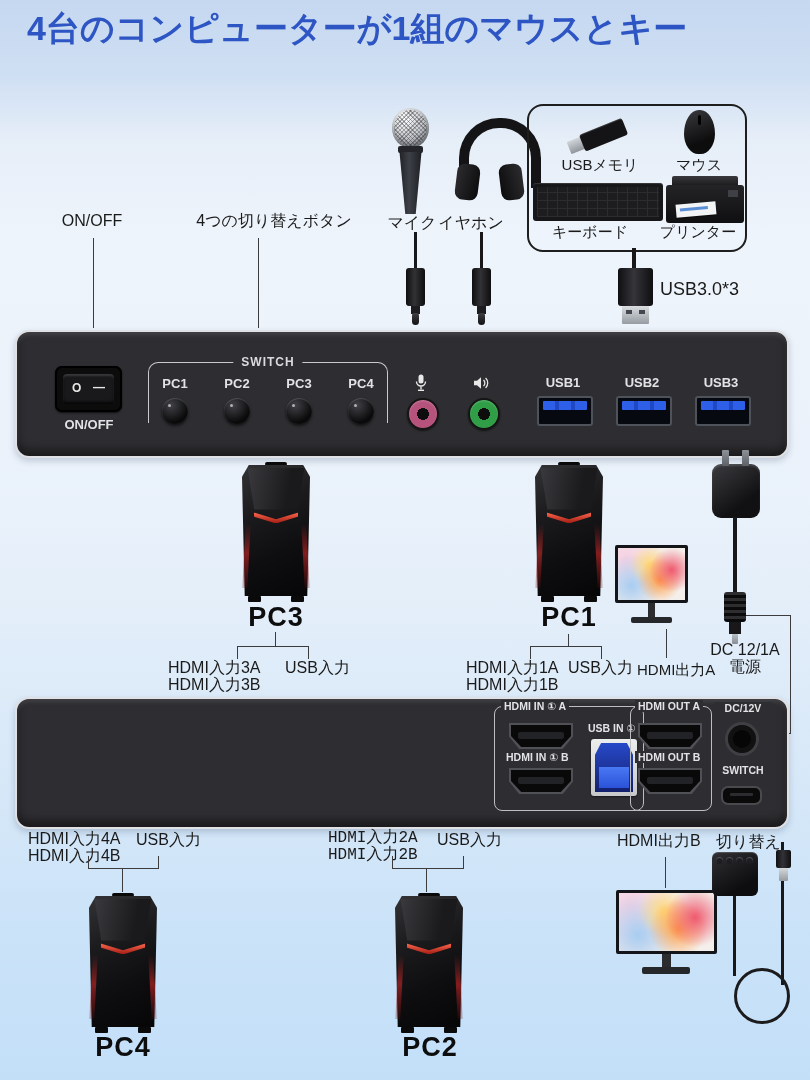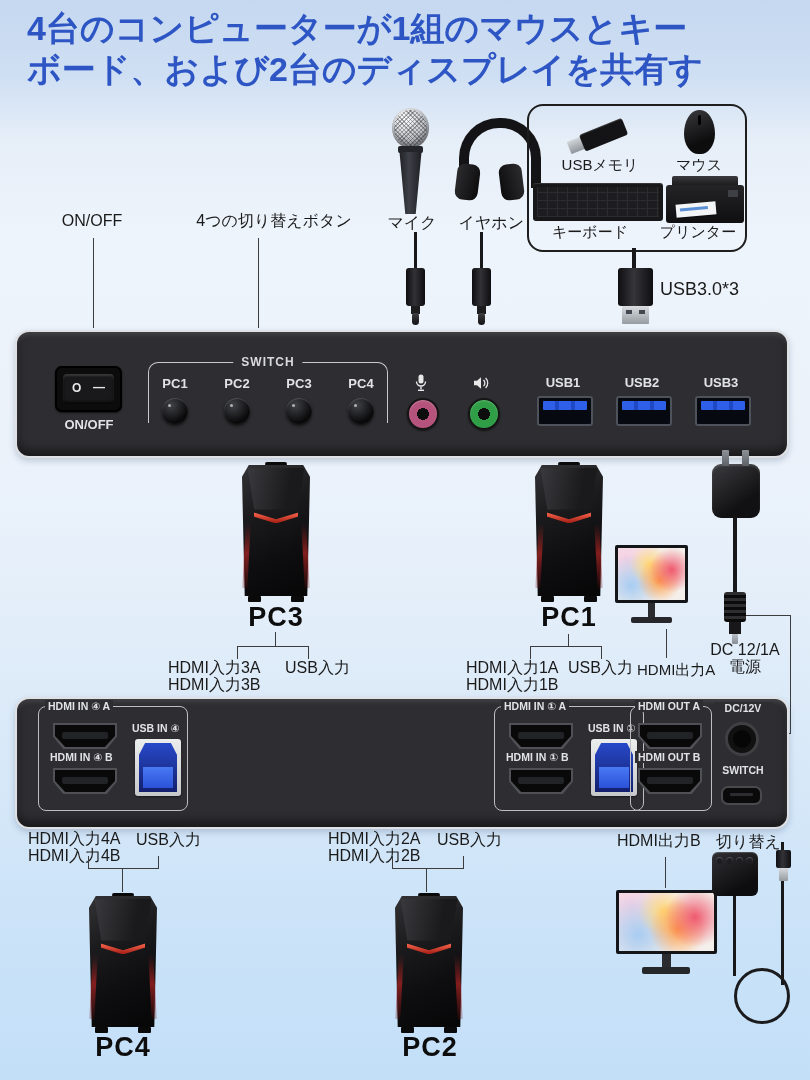--- a/index.html
+++ b/index.html
@@ -121,39 +121,38 @@
   .remote i{position:absolute;top:5px;width:7px;height:7px;border-radius:50%;background:#1e1e22;box-shadow:inset 0 1px 1px rgba(255,255,255,.25);}
   .loop{left:734px;top:968px;width:50px;height:50px;border:3.5px solid #1b1b1d;border-radius:50%;}
 </style>
 </head>
 <body>
 
 <div id="canvas">
 
   <div class="abs hdr">
     <div class="hdr-line">4台のコンピューターが1組のマウスとキー</div>
-    <div class="hdr-line">ボード、および2台のディスプレイを共有す</div>
   </div>
 
   <div class="abs jp jp-c" style="left:56px;top:212px;width:72px;">ON/OFF</div>
   <div class="abs jp jp-c" style="left:188px;top:212px;width:172px;">4つの切り替えボタン</div>
   <div class="abs vline" style="left:93px;top:238px;height:90px;"></div>
   <div class="abs vline" style="left:258px;top:238px;height:90px;"></div>
 
   <div class="abs mic-head">
       <div class="mic-mesh"></div>
     </div>
   <div class="abs mic-ring"></div>
   <div class="abs mic-body"></div>
   <div class="abs jp jp-c" style="left:384px;top:214px;width:56px;">マイク</div>
 
   <div class="abs hp-band"></div>
   <div class="abs hp-cupL"></div>
   <div class="abs hp-cupR"></div>
-  <div class="abs jp jp-c" style="left:450px;top:214px;width:74px;text-align:right;">イヤホン</div>
+  <div class="abs jp jp-c" style="left:434px;top:214px;width:74px;">イヤホン</div>
 
   <div class="abs per-box"></div>
   <div class="abs usbstick">
       <div class="conn"></div>
       <div class="bodyp"></div>
     </div>
   <div class="abs jp jp-c" style="left:552px;top:156px;width:96px;font-size:15px;">USBメモリ</div>
   <div class="abs mouse"></div>
   <div class="abs jp jp-c" style="left:666px;top:156px;width:66px;font-size:15px;">マウス</div>
   <div class="abs kbd">
@@ -296,37 +295,20 @@
   </div>
   <div class="abs jp" style="left:568px;top:659px;">USB入力</div>
   <div class="abs jp" style="left:637px;top:661px;font-size:15px;">HDMI出力A</div>
   <div class="abs jp jp-c" style="left:706px;top:641px;width:78px;">
     <div>DC 12/1A</div>
     <div>電源</div>
   </div>
 
   <div class="abs panel" style="top:697px;height:128px;"></div>
 
-  <div class="abs bgroup" style="left:38px;">
-    <div class="bp-lab" style="left:6px;top:-7px;">HDMI IN ④ A</div>
-    <div class="hdmi abs" style="left:14px;top:16px;">
-        <div class="hdmi-in"></div>
-        <div class="hdmi-slot"></div>
-      </div>
-    <div class="bp-lab" style="left:90px;top:15px;">USB IN ④</div>
-    <div class="usbb abs" style="left:96px;top:32px;">
-        <div class="usbb-in"></div>
-        <div class="usbb-blue"></div>
-      </div>
-    <div class="bp-lab" style="left:8px;top:44px;">HDMI IN ④ B</div>
-    <div class="hdmi abs" style="left:14px;top:61px;">
-        <div class="hdmi-in"></div>
-        <div class="hdmi-slot"></div>
-      </div>
-  </div>
 
 
 
   <div class="abs bgroup" style="left:494px;">
     <div class="bp-lab" style="left:6px;top:-7px;">HDMI IN ① A</div>
     <div class="hdmi abs" style="left:14px;top:16px;">
         <div class="hdmi-in"></div>
         <div class="hdmi-slot"></div>
       </div>
     <div class="bp-lab" style="left:90px;top:15px;">USB IN ①</div>
@@ -359,21 +341,21 @@
   <div class="abs bp-lab" style="left:714px;top:764px;width:52px;text-align:center;">SWITCH</div>
   <div class="abs" style="left:721px;top:786px;width:37px;height:15px;border-radius:7px;background:#0a0a0b;border:2px solid #4a4a4e;">
       <div style="position:absolute;left:7px;right:7px;top:5px;height:3px;background:#2c2c30;border-radius:1px;"></div>
     </div>
 
   <div class="abs jp" style="left:28px;top:830px;">
     <div>HDMI入力4A</div>
     <div>HDMI入力4B</div>
   </div>
   <div class="abs jp" style="left:136px;top:831px;">USB入力</div>
-  <div class="abs jp" style="left:328px;top:830px;">
+  <div class="abs jp" style="left:328px;top:830px;font-family:Liberation Mono, monospace;">
     <div>HDMI入力2A</div>
     <div>HDMI入力2B</div>
   </div>
   <div class="abs jp" style="left:437px;top:831px;">USB入力</div>
   <div class="abs jp" style="left:617px;top:832px;">HDMI出力B</div>
   <div class="abs jp" style="left:716px;top:833px;">切り替え</div>
 
   <div class="abs brk-up" style="left:88px;top:856px;width:69px;height:12px;"></div>
   <div class="abs vline" style="left:122px;top:868px;height:24px;"></div>
   <div class="abs brk-up" style="left:392px;top:856px;width:70px;height:12px;"></div>

